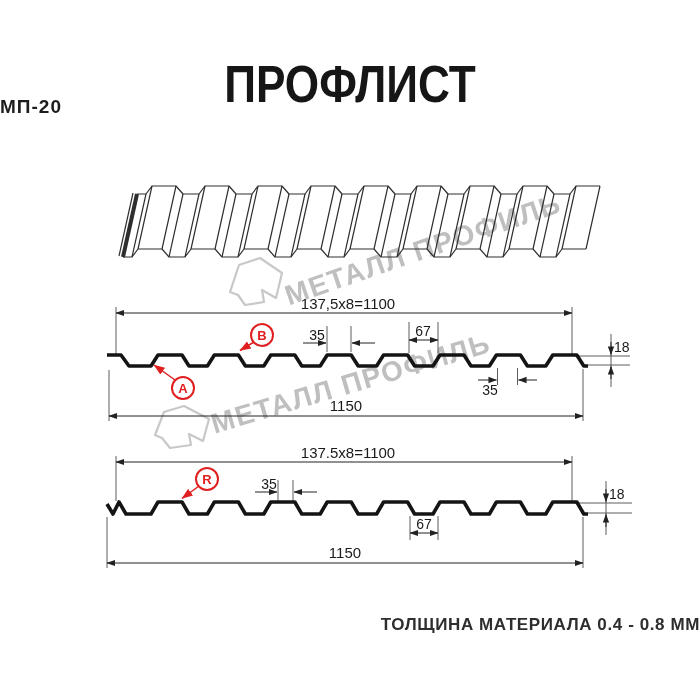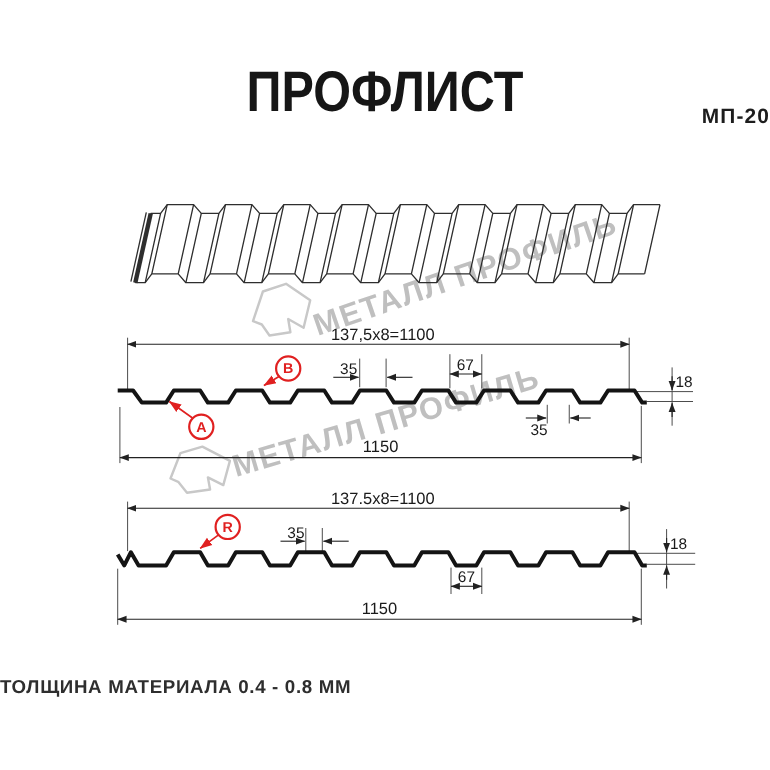--- a/index.html
+++ b/index.html
@@ -6,25 +6,25 @@
   body{
     width:700px;height:700px;background:#ffffff;position:relative;overflow:hidden;
     font-family:"Liberation Sans",sans-serif;
   }
   .page-title{
     position:absolute;top:58px;left:0;right:0;text-align:center;
     font-size:52px;font-weight:700;letter-spacing:0px;color:#161616;
     transform:scaleX(.85);line-height:1;
   }
   .page-subtitle{
-    position:absolute;top:97px;left:0;right:0;text-align:right;
+    position:absolute;top:97px;left:0;right:0;text-align:left;
     font-size:19px;font-weight:600;letter-spacing:1px;color:#1d1d1d;line-height:1;
   }
   .footer-note{
-    position:absolute;top:615px;left:0;right:0;text-align:left;
+    position:absolute;top:615px;left:0;right:0;text-align:right;
     font-size:17px;font-weight:600;letter-spacing:.6px;color:#2e2e2e;
   }
   .wm-text{
     position:absolute;z-index:1;white-space:nowrap;
     font-size:28px;font-weight:700;letter-spacing:1.5px;color:#bfbfbf;
     transform-origin:0 50%;line-height:1;
   }
   .wm-text-1{left:286px;top:283px;transform:rotate(-19deg);}
   .wm-text-2{left:212px;top:411px;transform:rotate(-16.5deg);}
   .wm-logo{position:absolute;z-index:1;}

